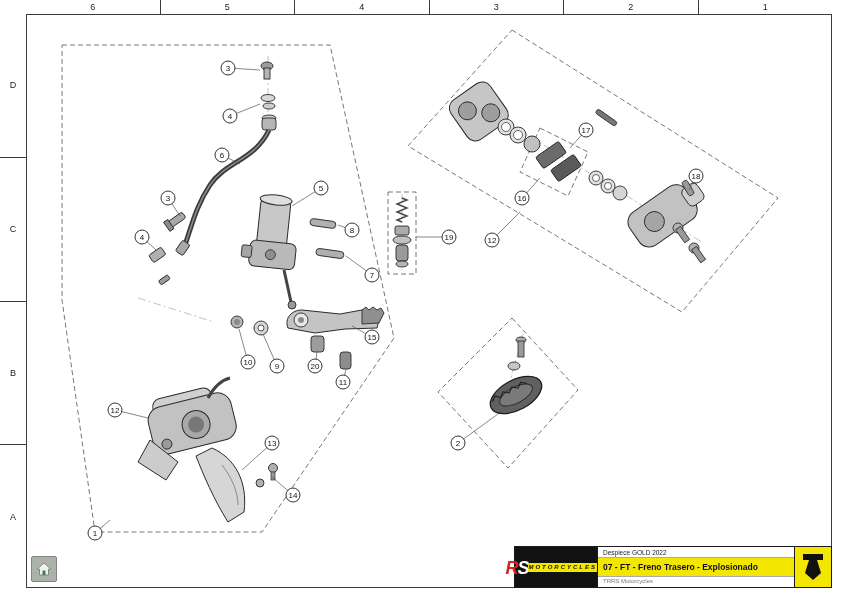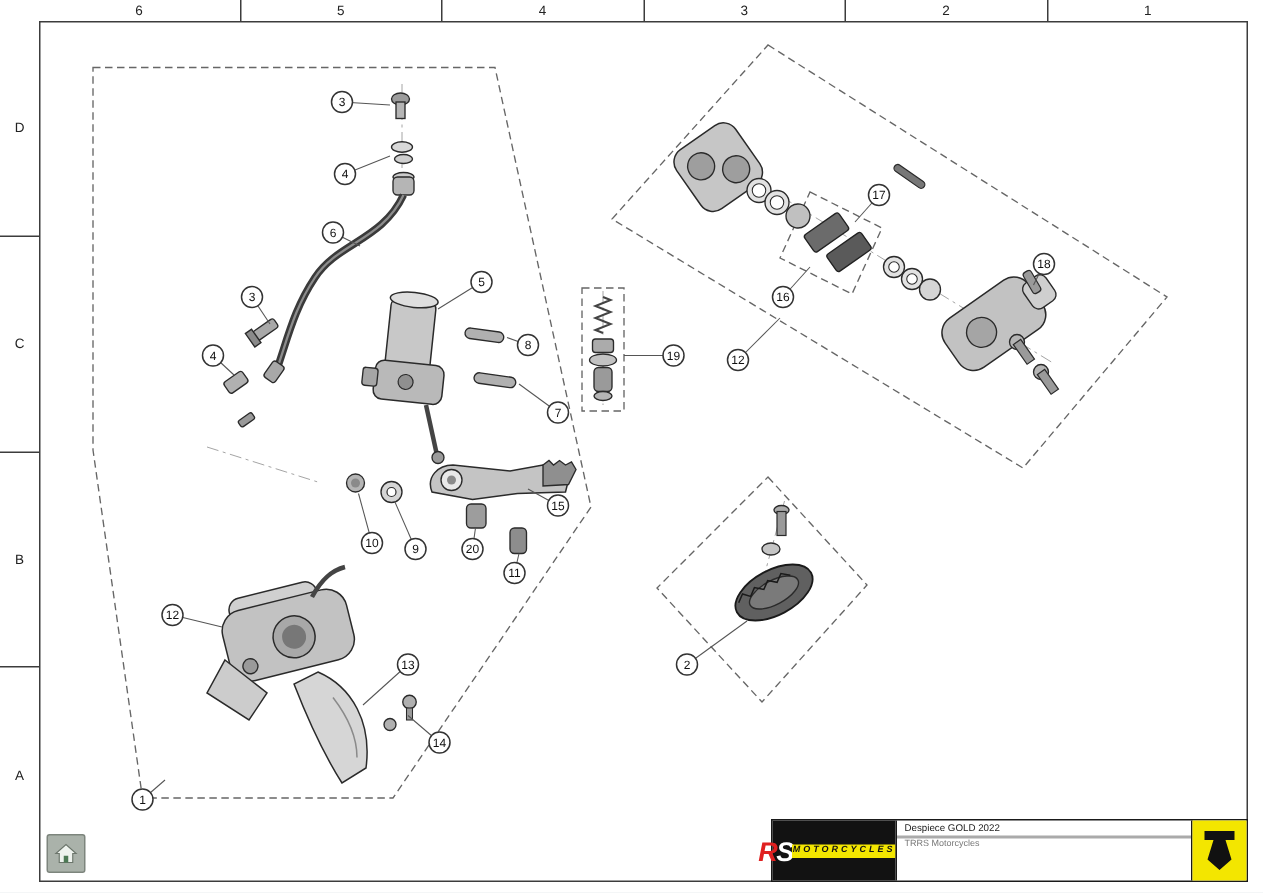--- a/index.html
+++ b/index.html
@@ -420,20 +420,21 @@
       </g>
   </svg>
 
   <div class="titleblock">
     <div class="tb-logo">
       <div class="tb-logo-letters"><span>TR</span><span class="red">R</span><span>S</span></div>
       <div class="tb-logo-sub">MOTORCYCLES</div>
     </div>
     <div class="tb-rows">
       <div class="tb-row1">Despiece GOLD 2022</div>
+      <div class="tb-row2">07 - FT - Freno Trasero - Explosionado</div>
       <div class="tb-row3">TRRS Motorcycles</div>
     </div>
     <div class="tb-emblem">
       <svg width="24" height="30" viewBox="0 0 24 30">
         <path d="M2,2 h20 v6 h-6 l4,13 -8,7 -8,-7 4,-13 h-6 z" fill="#111"></path>
       </svg>
     </div>
   </div>
 
   <div class="home-btn">

